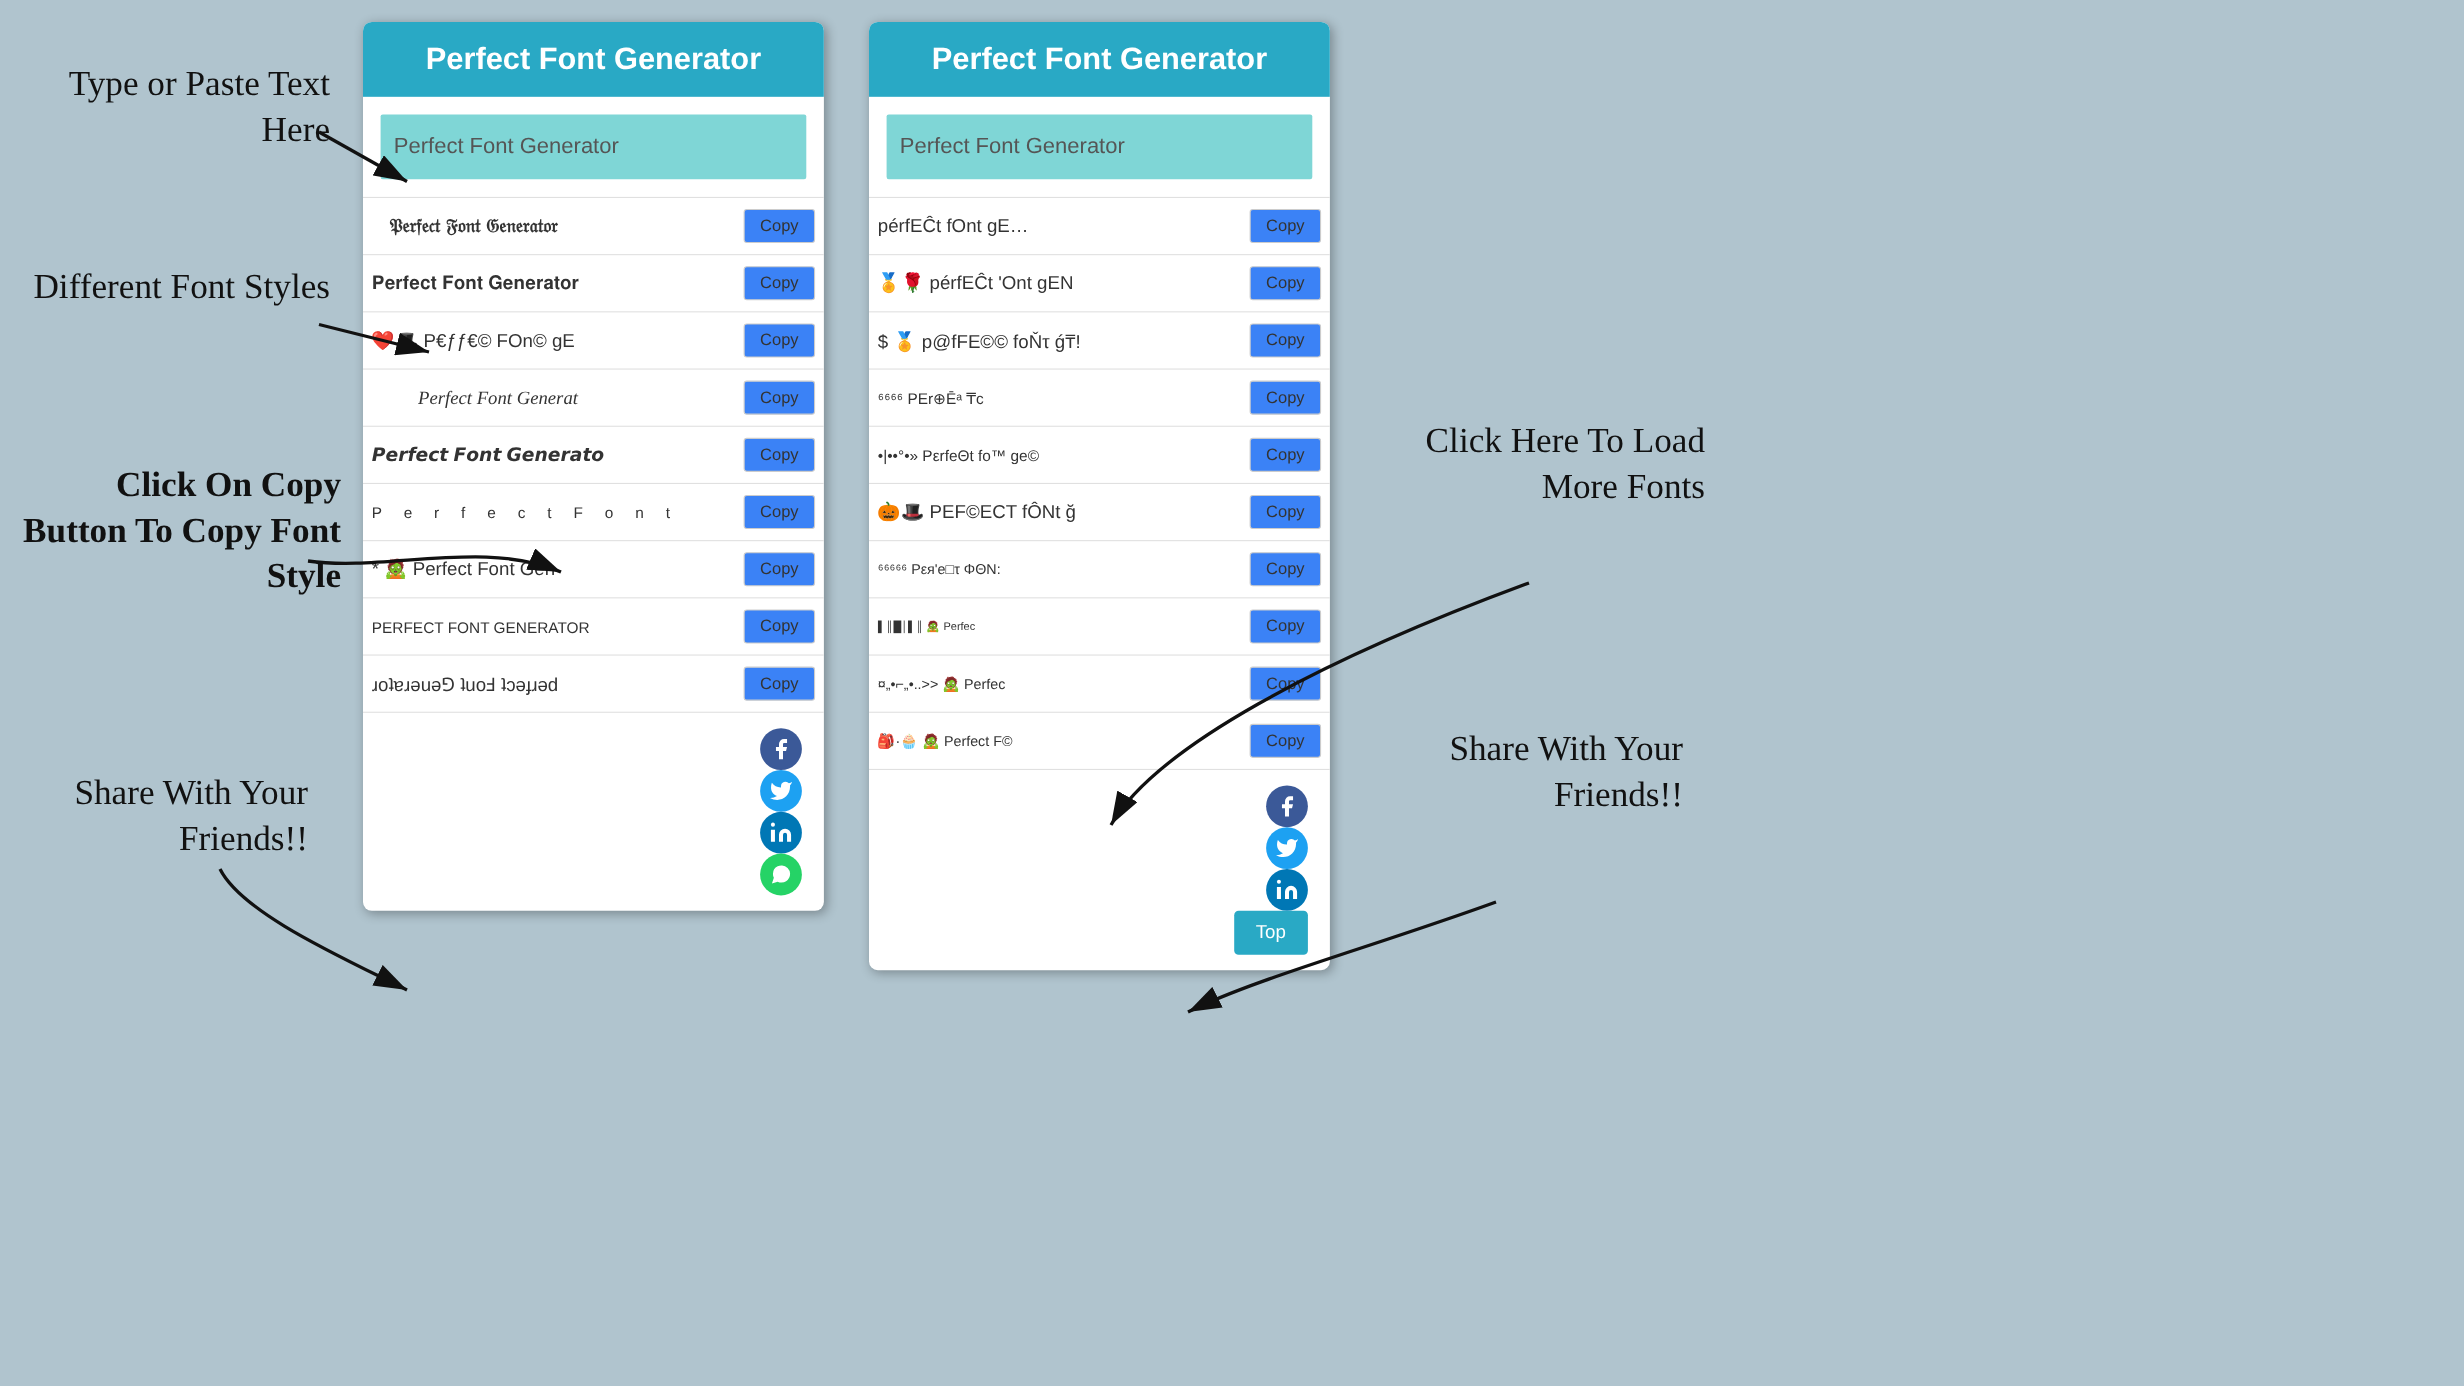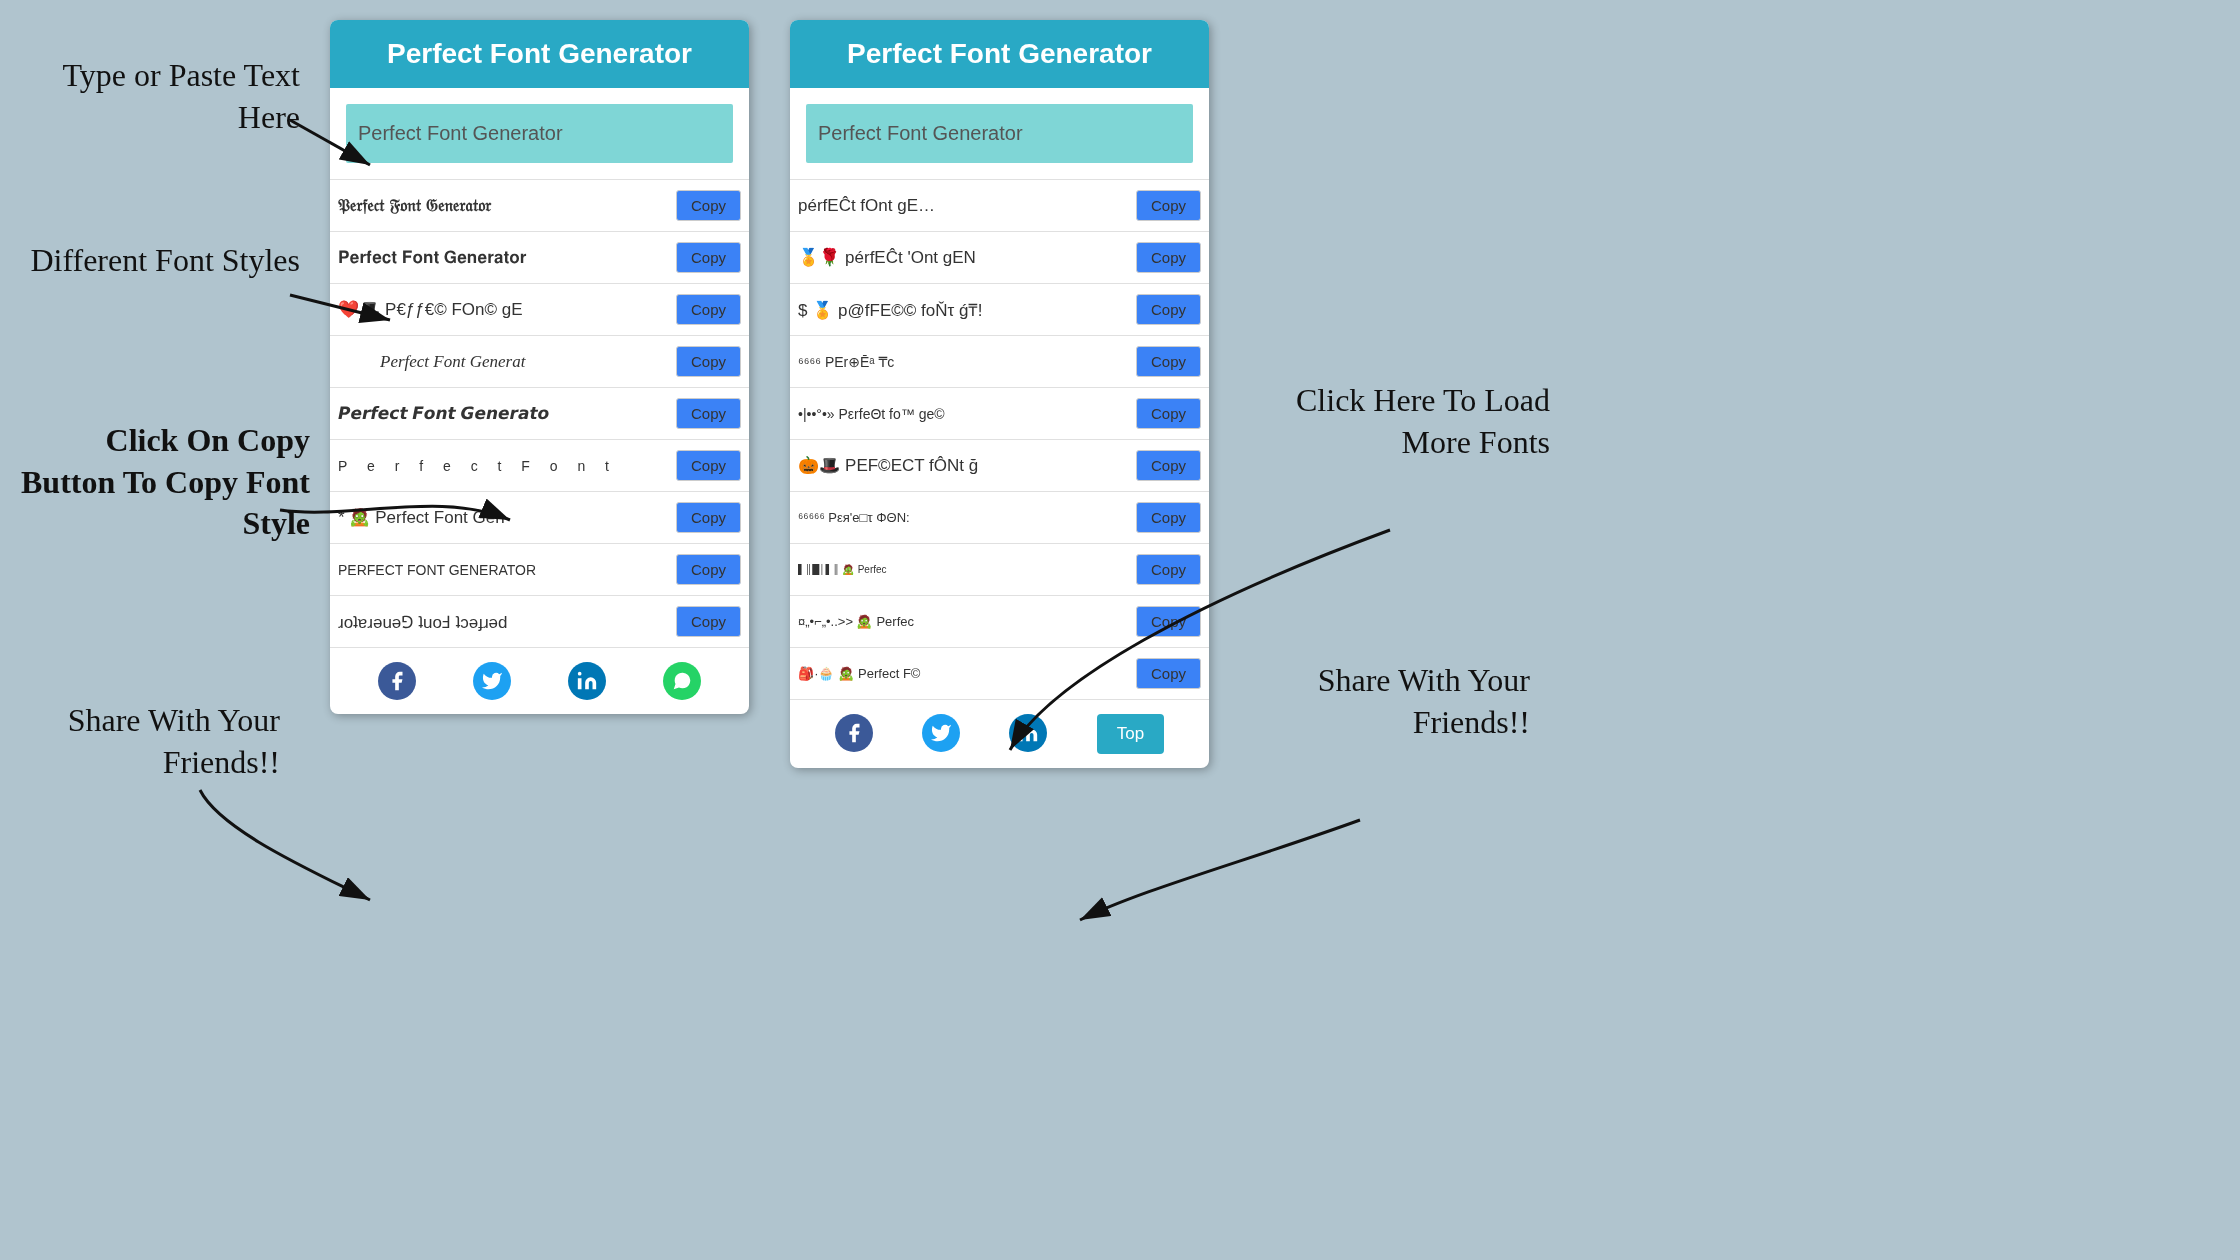--- a/index.html
+++ b/index.html
@@ -103,40 +103,41 @@
       border-radius: 4px;
       padding: 16px;
       font-size: 20px;
       cursor: pointer;
       text-align: center;
     }
 
     .social-bar {
       display: flex;
       justify-content: space-around;
-      align-items: flex-start;
+      align-items: flex-end;
       padding: 14px 20px;
       border-top: 1px solid #e0e0e0;
+      flex-direction: column;
     }
     .social-icon {
       width: 38px;
       height: 38px;
       border-radius: 50%;
       display: flex;
       align-items: center;
       justify-content: center;
       cursor: pointer;
     }
     .social-fb { background: #3b5998; }
     .social-tw { background: #1da1f2; }
     .social-li { background: #0077b5; }
     .social-wa { background: #25d366; }
 
     
-    .font-fraktur { font-family: 'UnifrakturMaguntia', 'Times New Roman', serif; font-weight: bold; }
+    .font-fraktur { font-family: 'UnifrakturMaguntia', 'Times New Roman', serif; font-weight: bold; margin-left: 16px; }
     .font-italic-serif { font-family: Georgia, serif; font-style: italic; margin-left: 42px; }
     .font-spaced { letter-spacing: 8px; font-size: 14px; }
     .font-upper { text-transform: uppercase; font-size: 14px; }
 
     
     #phone1 { left: 330px; }
     
     #phone2 { left: 790px; }
 
     .partial-row {

